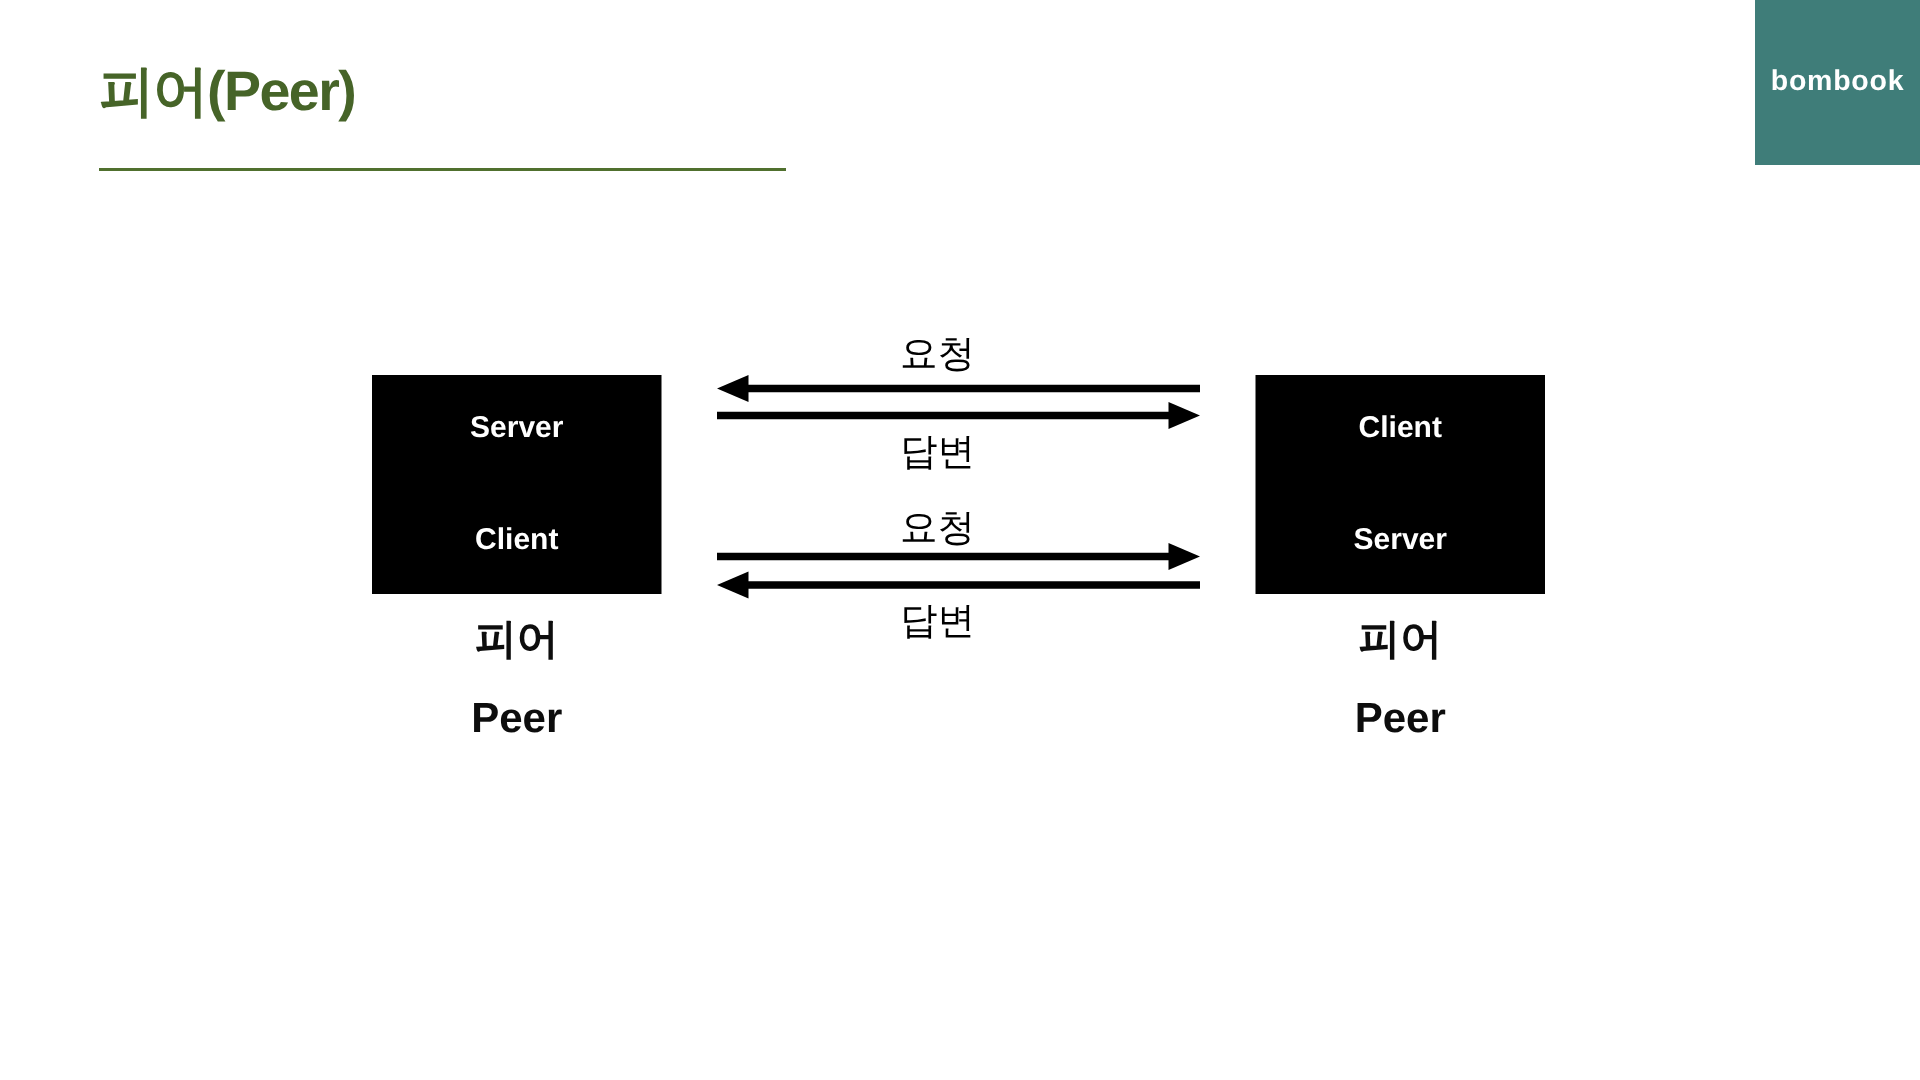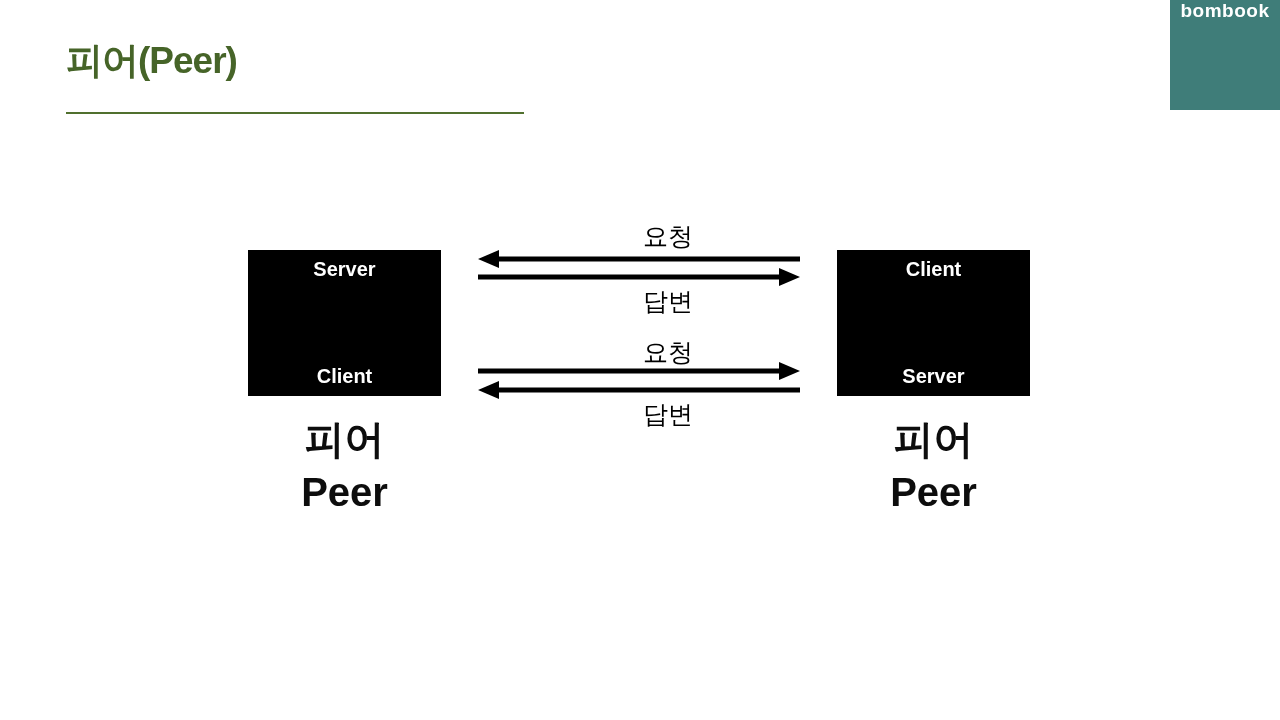--- a/index.html
+++ b/index.html
@@ -23,54 +23,54 @@
     position: absolute; left: 66px; top: 112px;
     width: 458px; height: 2px;
     background: var(--underline-green, #50702e);
   }
 
   
   .logo-square {
     position: absolute; left: 1170px; top: 0;
     width: 110px; height: 110px;
     background: var(--logo-teal, #3f7d79);
-    display: flex; justify-content: center;
+    display: flex; align-items: center; justify-content: center;
   }
   .logo-text {
     color: #ffffff; font-size: 19px; font-weight: 600;
     letter-spacing: 0.5px;
   }
 
   
   .peer-box {
     position: absolute; top: 250px;
     width: 193px; height: 146px;
     background: var(--box-bg, #000000);
     color: var(--box-text, #ffffff);
     display: flex; flex-direction: column; justify-content: space-between;
-    padding: 8px 0; box-sizing: border-box;
+    padding: 24px 0; box-sizing: border-box;
     text-align: center;
     font-size: 20px; font-weight: bold;
   }
   .peer-box.left  { left: 248px; }
   .peer-box.right { left: 837px; }
 
   
   .peer-caption {
-    position: absolute; top: 413px;
+    position: absolute; top: 399px;
     width: 193px; text-align: center;
-    font-size: 40px; font-weight: bold; color: #0d0d0d;
+    font-size: 28px; font-weight: bold; color: #0d0d0d;
     line-height: 53px;
   }
   .peer-caption.left  { left: 248px; }
   .peer-caption.right { left: 837px; }
 
   
   .exchange-label {
-    position: absolute; left: 508px; width: 320px;
+    position: absolute; left: 465px; width: 320px;
     text-align: center;
     font-size: 25px; color: #000000;
     line-height: 30px;
   }
   .exchange-label.top-request     { top: 221px; }
   .exchange-label.top-response    { top: 286px; }
   .exchange-label.bottom-request  { top: 337px; }
   .exchange-label.bottom-response { top: 399px; }
 
   

